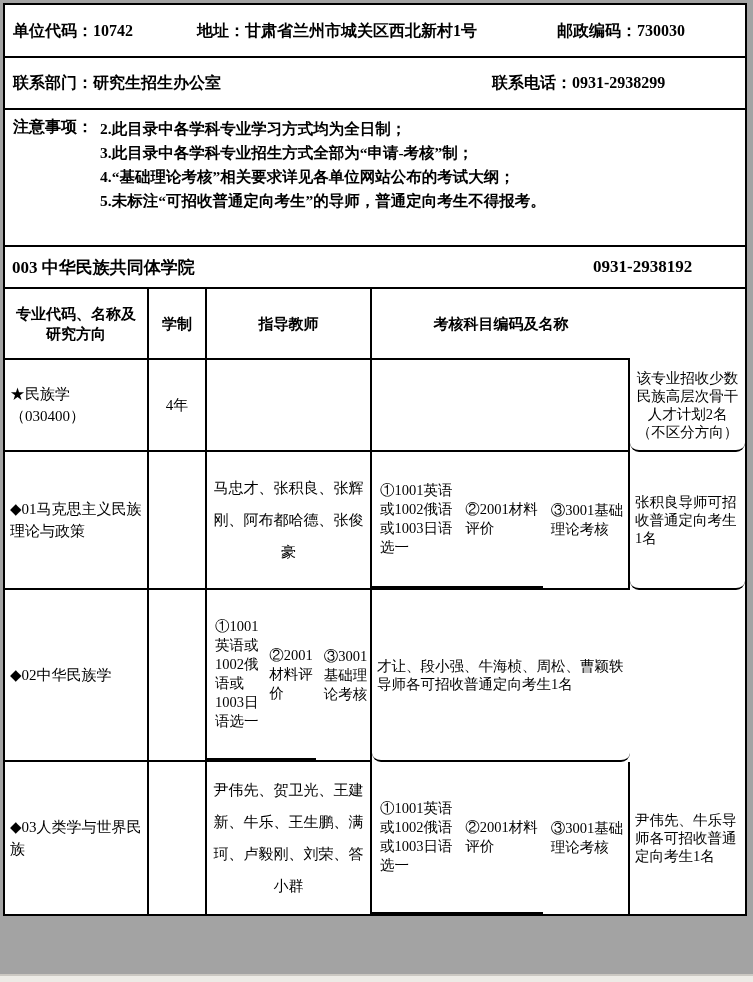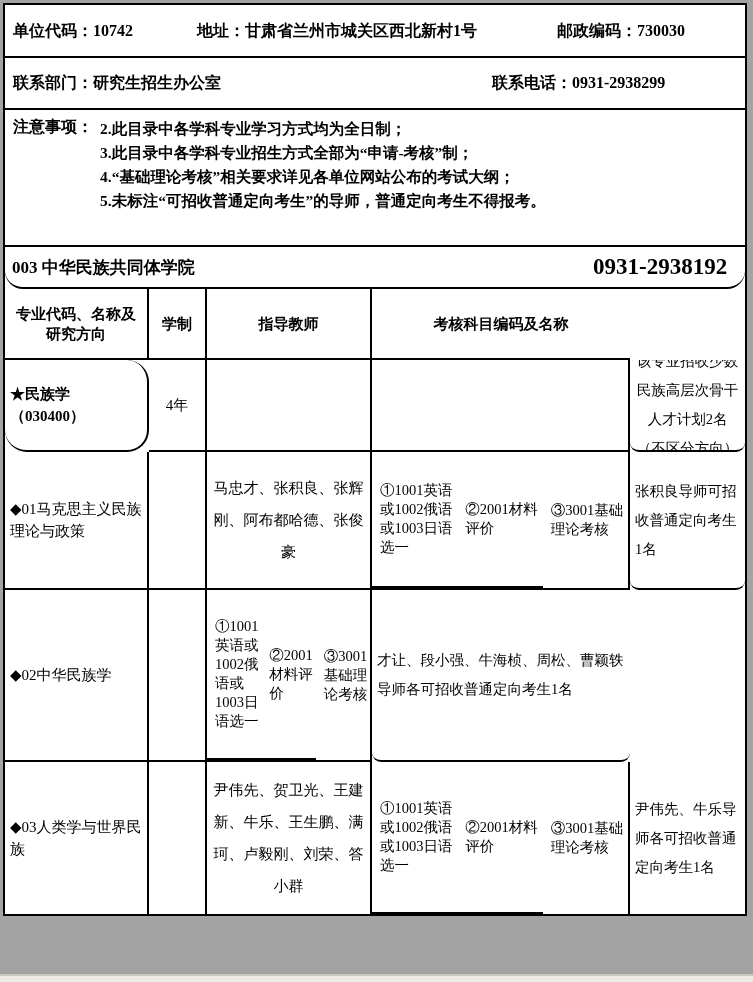--- a/index.html
+++ b/index.html
@@ -35,23 +35,23 @@
   .pos-c { left:552px; }
   .pos-d { left:487px; }
 
   
   .r-notes { height:137px; display:flex; padding-top:7px; box-sizing:border-box; }
   .notes-label { font-weight:bold; font-size:16px; padding-left:8px; width:87px; flex:none; }
   .notes-list { font-weight:bold; font-size:15.5px; line-height:24px; }
   .notes-list div { white-space:nowrap; }
 
   
-  .r-section { height:40px;border-radius:18px; }
+  .r-section { height:40px; }
   .section-title { position:absolute; left:7px; top:50%; transform:translateY(-50%); font-weight:bold; font-size:17px; }
-  .section-phone { position:absolute; left:588px; top:50%; transform:translateY(-50%); font-weight:bold; font-size:23px; }
+  .section-phone { position:absolute; left:588px; top:50%; transform:translateY(-50%); font-weight:bold; font-size:17px; }
 
   
   .trow { display:grid; grid-template-columns:144px 58px 165px 258px 1fr; }
   .trow .c {
     border-right:2px solid #000;
     border-bottom:2px solid #000;
     display:flex; align-items:center; justify-content:center;
     box-sizing:border-box;
     font-size:15px;
     text-align:center;
@@ -59,30 +59,30 @@
   }
   .trow .c:last-child { border-right:none; }
   .trow.last .c { border-bottom:none; }
   .th { height:71px; }
   .th .c { font-weight:bold; font-size:15px; padding:0 6px; line-height:20px; }
   .r0 { height:92px; }
   .r1 { height:138px; }
   .r2 { height:172px; }
   .r3 { height:152px; }
   .c.major { justify-content:flex-start; text-align:left; padding:0 5px; line-height:22px; }
-  .c.major.bold { font-weight:bold;border-radius:22px; }
+  .c.major.bold { font-weight:normal; }
   .c.advisors { padding:0 6px; line-height:32px; }
   .c.subjects { align-items:stretch; justify-content:stretch; padding:0; }
   .subjects .sub {
     flex:1; display:flex; align-items:center;
     border-bottom:2px solid #000;
     padding-left:8px; font-size:14.5px; text-align:left;
   }
   .subjects .sub:last-child { border-bottom:none; }
-  .c.note { padding:0 5px; line-height:29px; font-size:14.5px;border-radius:9px; }
+  .c.note { padding:0 5px; line-height:18px; font-size:14.5px;border-radius:9px; }
   .c.note.left { justify-content:flex-start; text-align:left; }
 
   
   .bottom-strip {
     position:absolute; left:0; right:0; bottom:0;
     height:6px; background:#edebe6;
     border-top:2px solid #cbc8c2;
   }
 </style>
 </head>

